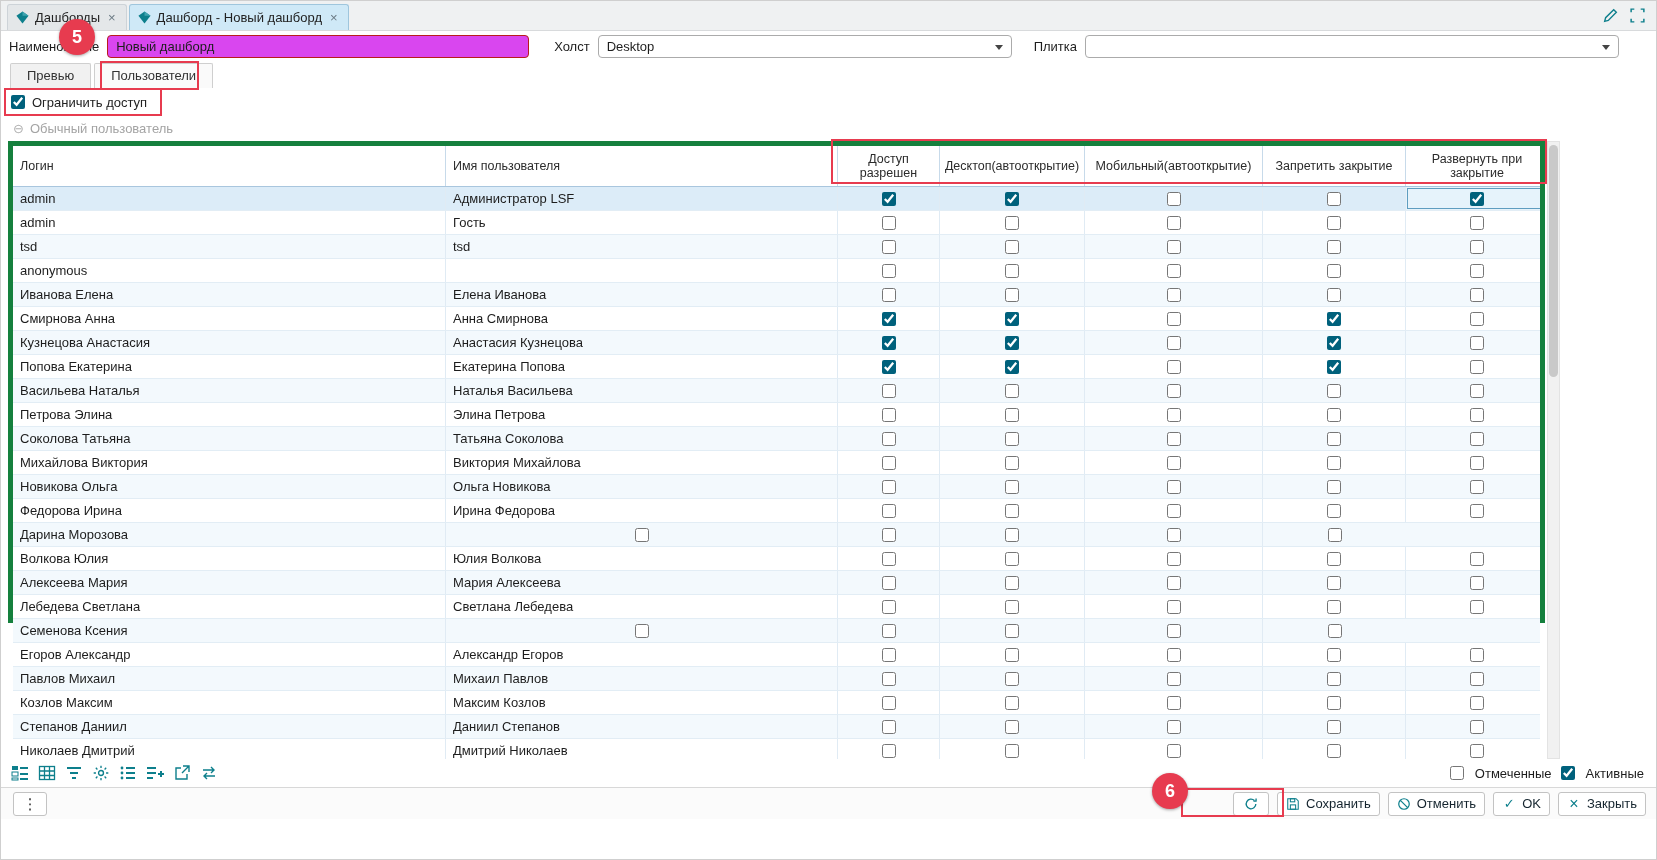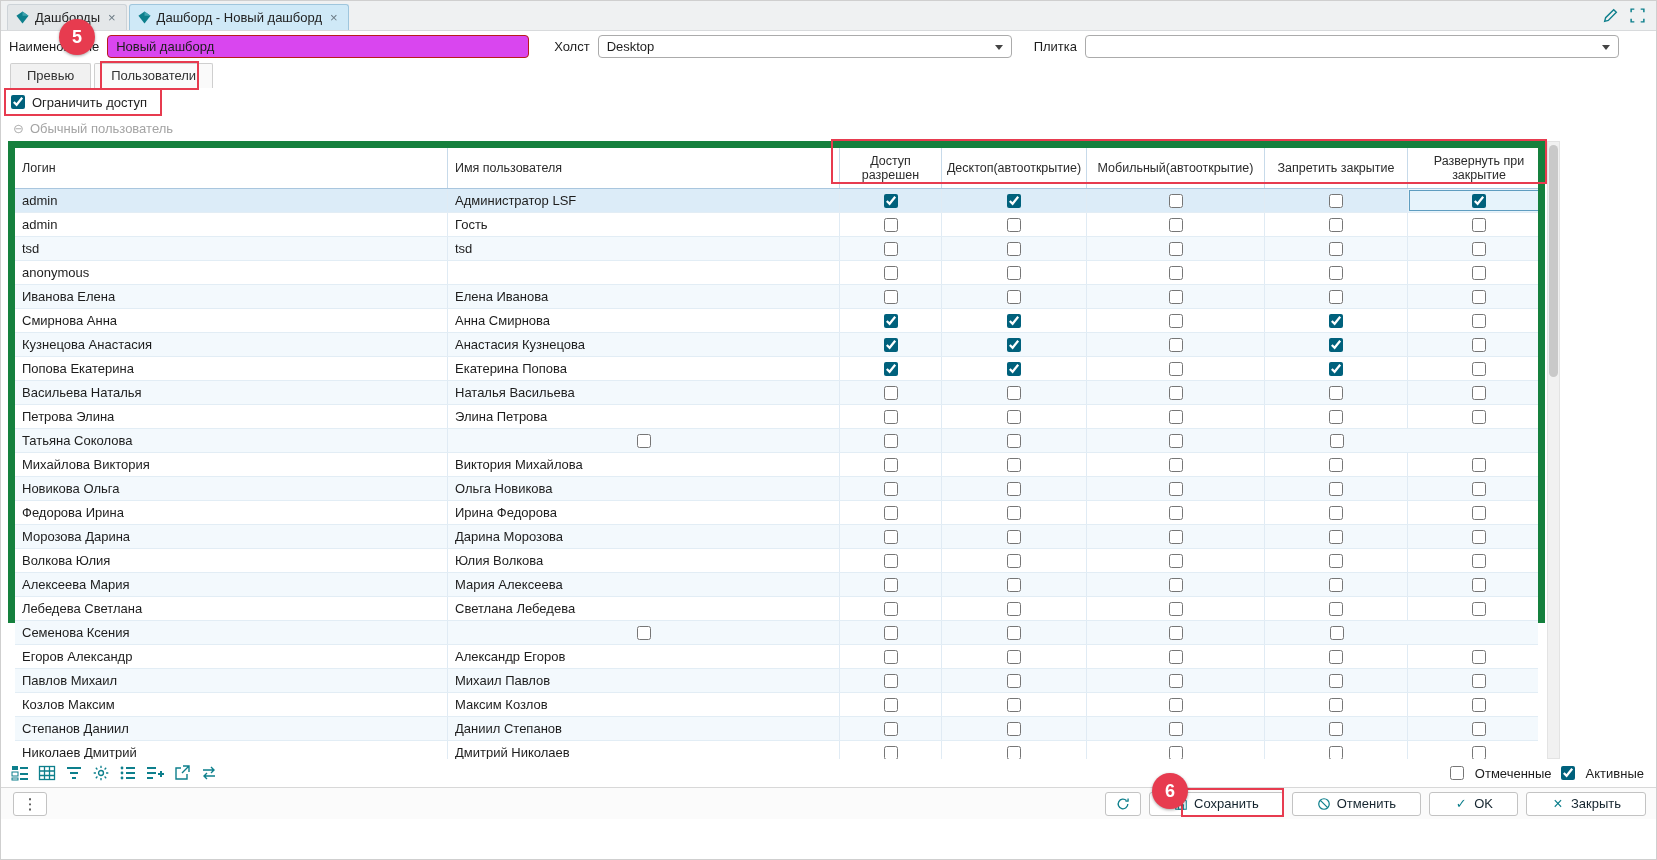--- a/index.html
+++ b/index.html
@@ -62,21 +62,21 @@
   }
   #grouprow {
     position:absolute; left:0; top:114px; width:1657px; height:26px;
     display:flex; align-items:center; padding-left:12px; gap:6px; color:#a4a4a4;
   }
   #grouprow .glyph { font-family:"DejaVu Sans", sans-serif; font-size:13px; color:#b0b0b0; }
   input[type="checkbox"] { width:14px; height:14px; accent-color:#00617c; margin:0; }
   
   #tablewrap {
     position:absolute; left:7px; top:140px; width:1537px; height:482px;
-    border:7px solid #15803d; background:#fff;
+    border:5px solid #15803d; background:#fff;
   }
   .trow, #thead {
     display:grid;
     grid-template-columns:433px 392px 102px 145px 178px 143px 142px;
   }
   #thead { height:41px; border-bottom:1px solid #a9c6de; background:#fff; }
   .hcell {
     display:flex; align-items:center; font-size:12.5px; color:#2b2b2b;
     border-right:1px solid #c7daea; padding:0 4px; line-height:1.15;
   }
@@ -109,21 +109,21 @@
   #toolbar .spacer { flex:1; }
   .cb-label { display:flex; align-items:center; gap:11px; color:#1d1d1d; }
   
   #buttonbar {
     position:absolute; left:0; top:786px; width:1657px; height:32px;
     border-top:1px solid #d8d8d8; background:#fbfbfb;
     display:flex; align-items:center; padding:0 12px; gap:8px;
   }
   .btn {
     height:24px; background:#fff; border:1px solid #c3c3c3; border-radius:3px;
-    display:flex; align-items:center; gap:6px; padding:0 24px; color:#14242e;
+    display:flex; align-items:center; gap:6px; padding:0 8px; color:#14242e;
     font:13px "Liberation Sans", sans-serif; cursor:default; white-space:nowrap;
   }
   .btn .bic { color:#0d7f8c; width:14px; height:14px; display:flex; align-items:center; justify-content:center; font-size:13px; }
   #kebab-btn { width:34px; justify-content:center; padding:0; color:#333; font-size:15px; }
   #buttonbar .spacer { flex:1; }
   
   .ann-rect { position:absolute; border:2px solid #e73b4f; z-index:60; pointer-events:none; }
   .ann-badge {
     position:absolute; width:36px; height:36px; border-radius:50%; background:#e73b4f;
     color:#fff; font-weight:bold; font-size:18px; display:flex; align-items:center; justify-content:center;
@@ -391,20 +391,21 @@
             <input type="checkbox" style="">
           </div>
           <div class="cell check">
             <input type="checkbox" style="">
           </div>
           <div class="cell check">
             <input type="checkbox" style="">
           </div>
         </div>
         <div class="trow">
+          <div class="cell">Соколова Татьяна</div>
           <div class="cell">Татьяна Соколова</div>
           <div class="cell check">
             <input type="checkbox" style="">
           </div>
           <div class="cell check">
             <input type="checkbox" style="">
           </div>
           <div class="cell check">
             <input type="checkbox" style="">
           </div>
@@ -466,21 +467,20 @@
             <input type="checkbox" style="">
           </div>
           <div class="cell check">
             <input type="checkbox" style="">
           </div>
           <div class="cell check">
             <input type="checkbox" style="">
           </div>
         </div>
         <div class="trow">
-          <div class="cell">Морозова Дарина</div>
           <div class="cell">Дарина Морозова</div>
           <div class="cell check">
             <input type="checkbox" style="">
           </div>
           <div class="cell check">
             <input type="checkbox" style="">
           </div>
           <div class="cell check">
             <input type="checkbox" style="">
           </div>

